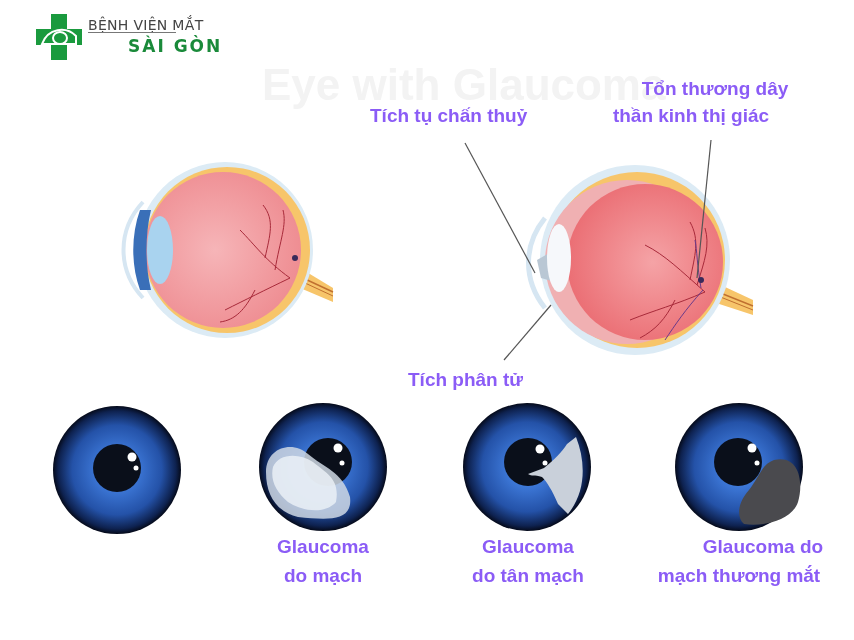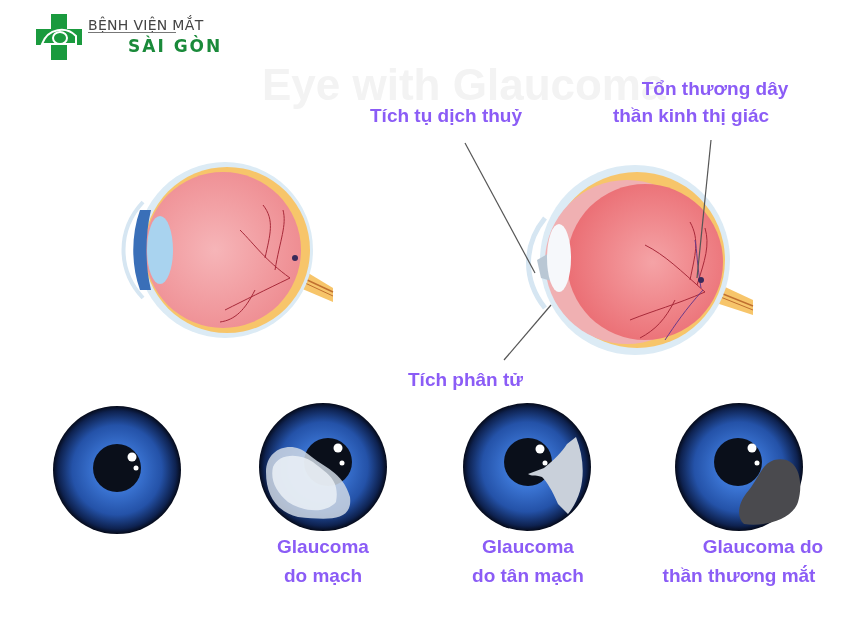--- a/index.html
+++ b/index.html
@@ -92,21 +92,21 @@
   </g>
   <circle cx="186" cy="120" r="3" fill="#3a2a5a"></circle>
 </svg>
 
 <svg class="abs" style="left:0;top:0" width="854" height="640">
   <line x1="465" y1="143" x2="535" y2="273" stroke="#555" stroke-width="1.2"></line>
   <line x1="711" y1="140" x2="697" y2="278" stroke="#555" stroke-width="1.2"></line>
   <line x1="551" y1="305" x2="504" y2="360" stroke="#555" stroke-width="1.2"></line>
 </svg>
 
-<div class="lbl" style="left:370px;top:103px">Tích tụ dịch thuỷ</div>
+<div class="lbl" style="left:370px;top:103px">Tích tụ chấn thuỷ</div>
 <div class="lbl" style="left:630px;top:76px;width:170px">Tổn thương dây</div>
 <div class="lbl" style="left:596px;top:103px;width:190px">thần kinh thị giác</div>
 <div class="lbl" style="left:408px;top:367px">Tích phân tử</div>
 
 <svg width="0" height="0" style="position:absolute">
   <defs>
     <radialGradient id="irisG" cx="50%" cy="50%" r="50%">
       <stop offset="0.3" stop-color="#3d78d8"></stop>
       <stop offset="0.7" stop-color="#2452a8"></stop>
       <stop offset="0.92" stop-color="#0e2250"></stop>
@@ -145,13 +145,13 @@
   <circle cx="78" cy="46" r="4.5" fill="#fff"></circle>
   <circle cx="83" cy="61" r="2.5" fill="#fff"></circle>
   <path d="M100 58 C125 52, 130 80, 124 100 C118 118, 90 125, 70 122 C62 115, 64 100, 75 88 C85 75, 88 62, 100 58 Z" fill="#4a4a4e"></path>
 </svg>
 
 <div class="lbl" style="left:258px;top:534px;width:130px">Glaucoma</div>
 <div class="lbl" style="left:258px;top:563px;width:130px">do mạch</div>
 <div class="lbl" style="left:462px;top:534px;width:160px;margin-left:-14px">Glaucoma</div>
 <div class="lbl" style="left:462px;top:563px;width:160px;margin-left:-14px">do tân mạch</div>
 <div class="lbl" style="left:668px;top:534px;width:190px">Glaucoma do</div>
-<div class="lbl" style="left:644px;top:563px;width:190px">thần thương mắt</div>
+<div class="lbl" style="left:644px;top:563px;width:190px">mạch thương mắt</div>
 
 </body></html>

